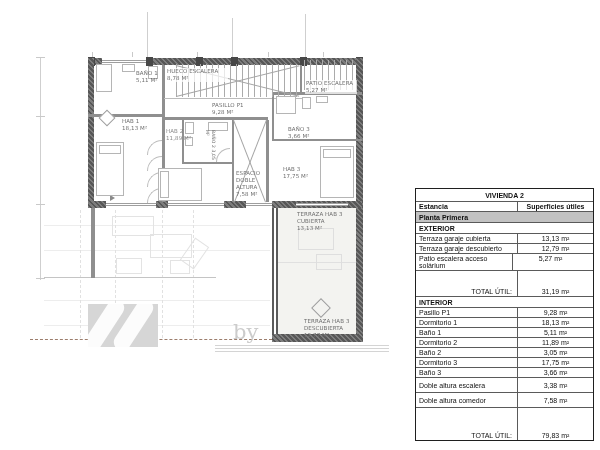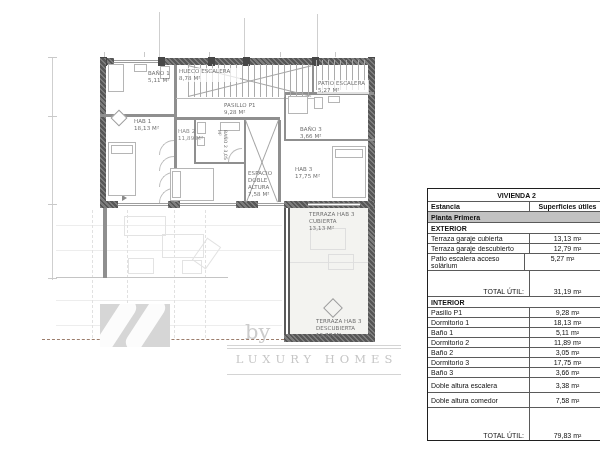--- a/index.html
+++ b/index.html
@@ -1,18 +1,18 @@
 <!DOCTYPE html>
 <html><head>
 <meta charset="utf-8">
 <style>
   *{margin:0;padding:0;box-sizing:border-box}
   html,body{width:600px;height:450px;background:#fff}
   body{font-family:"Liberation Sans",sans-serif;position:relative;overflow:hidden}
-  #stage{position:absolute;left:12px;top:0;width:492px;height:450px;background:#fff}
+  #stage{position:absolute;left:0;top:0;width:492px;height:450px;background:#fff}
   
   .w{position:absolute;background:repeating-linear-gradient(45deg,#7d7d7d 0,#7d7d7d 1.5px,#575757 1.5px,#575757 3.5px)}
   .col{position:absolute;background:#474747}
   .p{position:absolute;background:#8f8f8f}
   .tl{position:absolute;background:#cfcfcf}
   .tk{position:absolute;background:#c9c9c9}
   .win{position:absolute;height:3px;background:#fff;border-top:1px solid #9e9e9e;border-bottom:1px solid #9e9e9e}
   .tri{position:absolute;width:0;height:0;border-top:3px solid transparent;border-bottom:3px solid transparent;border-left:5px solid #8a8a8a}
   .f{position:absolute;border:1px solid #b5b5b5;background:#fff}
   .ff{position:absolute;border:1px solid #e3e3e3;background:transparent}
@@ -288,17 +288,16 @@
   </div>
 
   <div id="logo">
     <div class="bar" style="left:8px"></div>
     <div class="bar" style="left:37px"></div>
   </div>
   <div id="wm">
     <span class="by">by</span>
     <div class="line"></div>
     <div class="line"></div>
-    <div class="tag">LUXURY HOMES</div>
     <div class="line"></div>
   </div>
 
 </div>
 
 </body></html>

